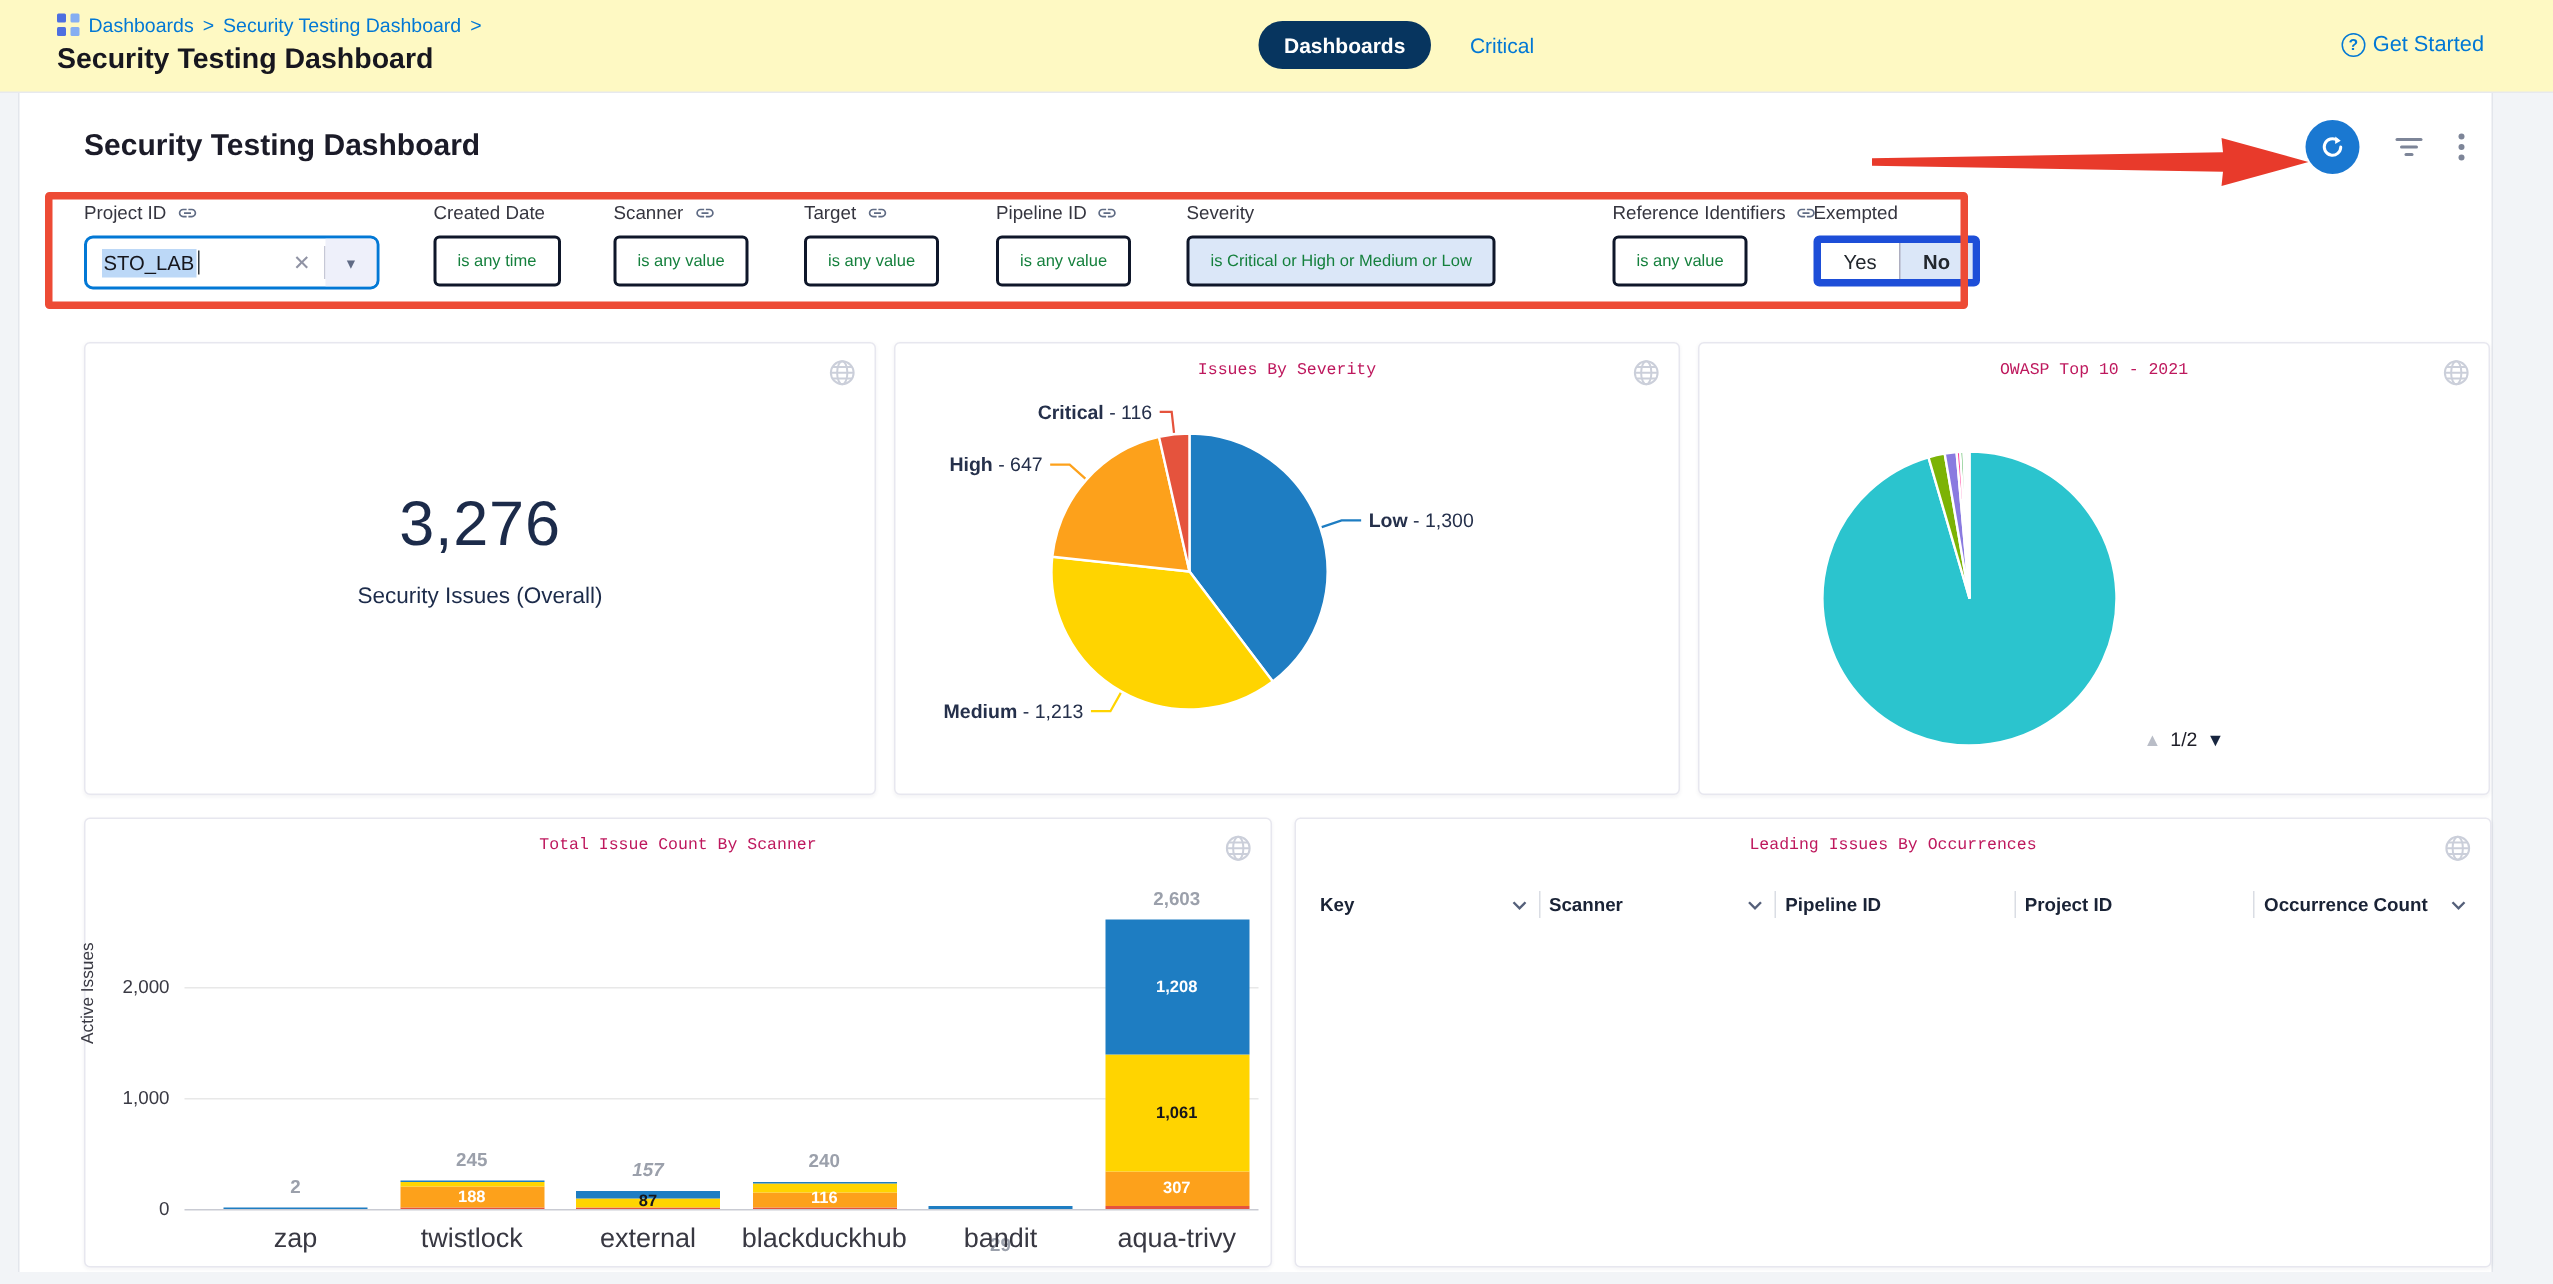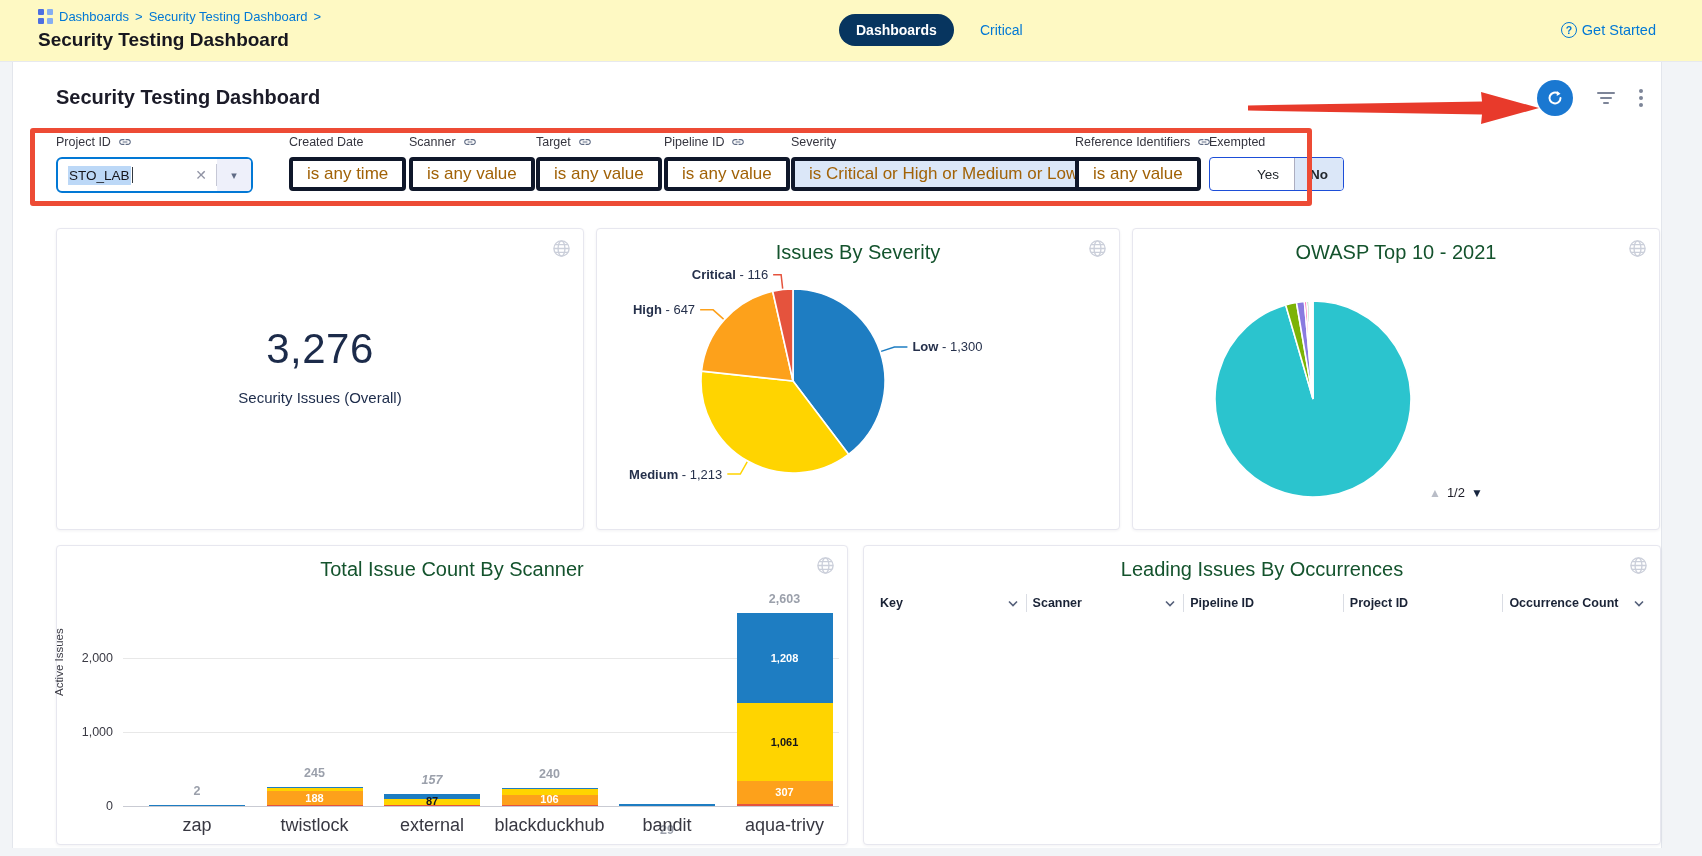--- a/index.html
+++ b/index.html
@@ -32,40 +32,40 @@
   .icon-btn { cursor:pointer; display:flex; align-items:center; justify-content:center; }
   .filter-ico i { display:block; height:2px; background:#7d8598; border-radius:1px; margin:3px auto; }
   .filter-ico i:nth-child(1){ width:18px; } .filter-ico i:nth-child(2){ width:12px; } .filter-ico i:nth-child(3){ width:6px; }
   .kebab i { display:block; width:4px; height:4px; border-radius:50%; background:#7d8598; margin:3px auto; }
 
   
   .filters { position:absolute; left:0; top:66px; width:100%; height:84px; }
   .fgroup { position:absolute; top:6px; }
   .flabel { font-size:12.5px; color:#35353f; display:flex; align-items:center; gap:7px; height:16px; }
   .link-ico { color:#5f6b84; display:inline-flex; }
-  .fctrl { margin-top:7px; height:34px; border:4px solid #0f172a; border-radius:4px; background:#fff; display:inline-flex; align-items:center; padding:0 14px; font-size:17px; color:#a16207; cursor:pointer; white-space:nowrap; }
+  .fctrl { margin-top:7px; height:34px; border:2px solid #0f172a; border-radius:4px; background:#fff; display:inline-flex; align-items:center; padding:0 14px; font-size:11px; color:#15803d; cursor:pointer; white-space:nowrap; }
   .fctrl.selected { background:#dbe7f8; }
   .combo { margin-top:7px; width:197px; height:36px; border:2px solid #0278d5; border-radius:6px; background:#fff; display:flex; align-items:center; overflow:hidden; cursor:text; }
   .combo .val { margin-left:10px; background:#bcd8f7; padding:2px 1px; font-size:13.5px; color:#16161c; }
   .combo .caret-line { width:1px; height:16px; background:#33393f; margin-left:1px; }
   .combo .clear { margin-left:auto; color:#9093a4; font-size:14px; padding:0 9px; cursor:pointer; }
   .combo .sep { width:1px; height:22px; background:#c6c8d6; }
   .combo .dd { width:34px; align-self:stretch; display:flex; align-items:center; justify-content:center; background:#eef0fa; color:#606b85; font-size:11px; cursor:pointer; }
-  .toggle { margin-top:7px; height:34px; border:1px solid #1d4ed8; border-radius:4px; display:inline-flex; overflow:hidden;padding-left:32px; }
+  .toggle { margin-top:7px; height:34px; border:5px solid #1d4ed8; border-radius:4px; display:inline-flex; overflow:hidden; }
   .toggle span { padding:0 15px; display:flex; align-items:center; font-size:13.5px; color:#22272d; cursor:pointer; background:#fff; }
   .toggle span + span { border-left:1px solid #adaec0; }
   .toggle span.on { background:#dbe7f8; font-weight:600; }
 
   
   .anno-box { position:absolute; left:30px; top:128px; width:1282px; height:78px; border:5px solid #ed4b35; border-radius:3px; pointer-events:none; z-index:9; }
   .anno-arrow { position:absolute; left:1240px; top:88px; pointer-events:none; z-index:9; }
 
   
   .card { position:absolute; background:#fff; border:1px solid #e7e7ef; border-radius:4px; box-shadow:0 1px 3px rgba(40,41,61,.06); }
-  .card-title { position:absolute; left:0; top:12px; width:100%; text-align:center; font-size:20px; font-weight:500; color:#14532d; }
+  .card-title { position:absolute; left:0; top:12px; width:100%; text-align:center; font-size:11px; font-weight:500; color:#be185d;font-family:Liberation Mono, monospace; }
   .globe { position:absolute; right:12px; top:10px; }
   #card-stat   { left:43px;  top:166px; width:528px; height:302px;text-decoration:underline; }
   #card-sev    { left:583px; top:166px; width:524px; height:302px; }
   #card-owasp  { left:1119px;top:166px; width:528px; height:302px; }
   #card-bars   { left:43px;  top:483px; width:792px; height:300px; }
   #card-table  { left:850px; top:483px; width:798px; height:300px; }
   .stat-wrap { position:absolute; left:0; top:96px; width:100%; text-align:center; }
   .stat-num { font-size:42px; font-weight:500; color:#1c2b4a; letter-spacing:.5px; }
   .stat-lbl { margin-top:16px; font-size:15px; color:#1c2b4a; }
   .pager { position:absolute; left:296px; top:256px; display:flex; align-items:center; gap:6px; font-size:13px; color:#1e1e28; }
@@ -338,21 +338,21 @@
             <div class="seg" style="bottom: 0px; height: 1px; background: rgb(229, 83, 61);"></div>
             <div class="seg" style="bottom: 1px; height: 6.438px; background: rgb(255, 212, 0);"></div>
             <div class="seg-lbl" style="bottom: -1.281px; color: rgb(22, 22, 28);">87</div>
             <div class="seg" style="bottom: 7.438px; height: 4.588px; background: rgb(30, 125, 194);"></div>
           </div>
           <div class="bar-total" style="left: 249px; top: 176.974px; font-style: italic;">157</div>
           <div class="xlab" style="left: 239px;">external</div>
           <div class="bar" style="left: 378.5px; height: 18.132px;">
             <div class="seg" style="bottom: 0px; height: 1px; background: rgb(229, 83, 61);"></div>
             <div class="seg" style="bottom: 1px; height: 10.212px; background: rgb(253, 161, 27);"></div>
-            <div class="seg-lbl" style="bottom: 0.606px; color: rgb(255, 255, 255);">106</div>
+            <div class="seg-lbl" style="bottom: 0.606px; color: rgb(255, 255, 255);">116</div>
             <div class="seg" style="bottom: 11.212px; height: 5.92px; background: rgb(255, 212, 0);"></div>
             <div class="seg" style="bottom: 17.132px; height: 1px; background: rgb(30, 125, 194);"></div>
           </div>
           <div class="bar-total" style="left: 366.5px; top: 170.868px;">240</div>
           <div class="xlab" style="left: 356.5px;">blackduckhub</div>
           <div class="bar" style="left: 496px; height: 2.146px;">
             <div class="seg" style="bottom: 0px; height: 2.146px; background: rgb(30, 125, 194);"></div>
           </div>
           <div class="bar-total" style="left: 484px; top: 186.854px; margin-top: 40px;">29</div>
           <div class="xlab" style="left: 474px;">bandit</div>

